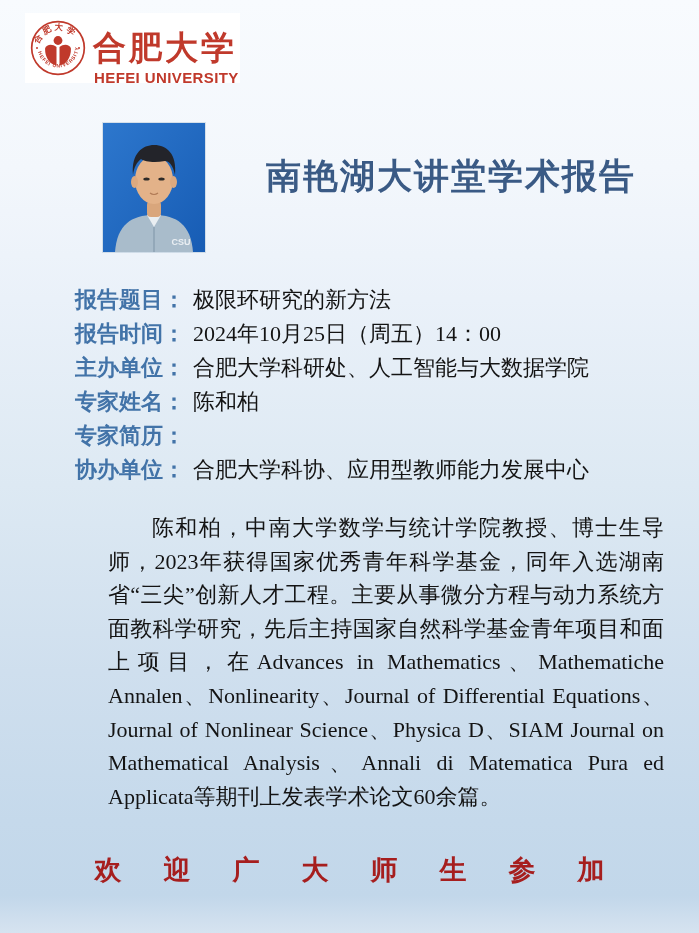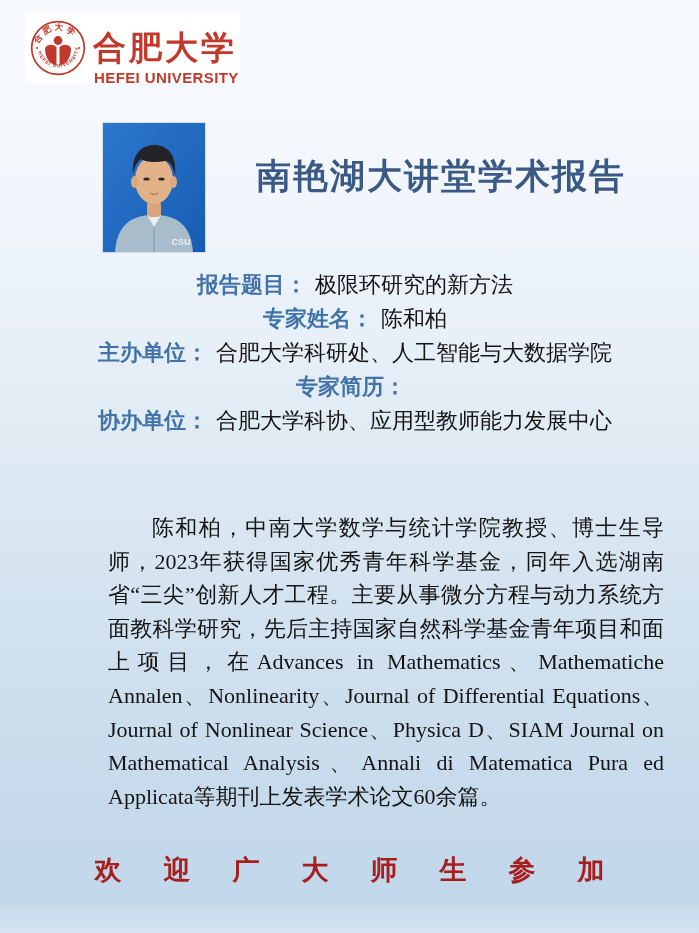--- a/index.html
+++ b/index.html
@@ -28,26 +28,26 @@
     position:absolute;left:69px;top:56px;width:150px;
     font-family:"Liberation Sans","DejaVu Sans",sans-serif;
     font-size:15px;font-weight:bold;color:#c0392b;letter-spacing:0.4px;
     white-space:nowrap;
   }
   
   .photo{position:absolute;left:103px;top:123px;width:102px;height:129px;
     box-shadow:0 0 0 1px rgba(120,150,180,0.25);}
   
   .title{
-    position:absolute;left:256px;top:153px;width:400px;
+    position:absolute;left:236px;top:153px;width:400px;
     font-size:35px;font-weight:bold;color:#3a5a85;
-    letter-spacing:2px;white-space:nowrap;
+    letter-spacing:2px;white-space:nowrap;text-align:right;
   }
   
-  .info{position:absolute;left:75px;top:268px;width:560px;text-align:center;}
+  .info{position:absolute;left:75px;top:283px;width:560px;}
   .row{height:34px;line-height:34px;white-space:nowrap;}
   .lbl{font-size:22px;font-weight:bold;color:#4273a8;margin-right:8px;}
   .val{font-size:22px;color:#141414;}
   
   .bio{
     position:absolute;left:73px;top:511px;width:556px;
     font-size:22px;line-height:33.6px;color:#141414;
     text-align:justify;text-indent:2em;margin-left:35px;
   }
   
@@ -116,24 +116,27 @@
     <text x="78" y="122" font-size="9" font-weight="bold" fill="#f2f5f8" font-family="'Liberation Sans',sans-serif" text-anchor="middle" opacity="0.9">CSU</text>
   </svg>
 
   <div class="title">南艳湖大讲堂学术报告</div>
 
   <div class="info">
     <div class="row">
       <span class="lbl">报告题目：</span><span class="val">极限环研究的新方法</span>
     </div>
     <div class="row">
-      <span class="lbl">专家姓名：</span><span class="val">陈和柏</span>
+      <span class="lbl">报告时间：</span><span class="val">2024年10月25日（周五）14：00</span>
     </div>
     <div class="row">
       <span class="lbl">主办单位：</span><span class="val">合肥大学科研处、人工智能与大数据学院</span>
+    </div>
+    <div class="row">
+      <span class="lbl">专家姓名：</span><span class="val">陈和柏</span>
     </div>
     <div class="row">
       <span class="lbl">专家简历：</span><span class="val"></span>
     </div>
     <div class="row">
       <span class="lbl">协办单位：</span><span class="val">合肥大学科协、应用型教师能力发展中心</span>
     </div>
   </div>
 
   <div class="bio">陈和柏，中南大学数学与统计学院教授、博士生导师，2023年获得国家优秀青年科学基金，同年入选湖南省“三尖”创新人才工程。主要从事微分方程与动力系统方面教科学研究，先后主持国家自然科学基金青年项目和面上项目，在Advances in Mathematics、Mathematiche Annalen、Nonlinearity、Journal of Differential Equations、Journal of Nonlinear Science、Physica D、SIAM Journal on Mathematical Analysis、Annali di Matematica Pura ed Applicata等期刊上发表学术论文60余篇。</div>

